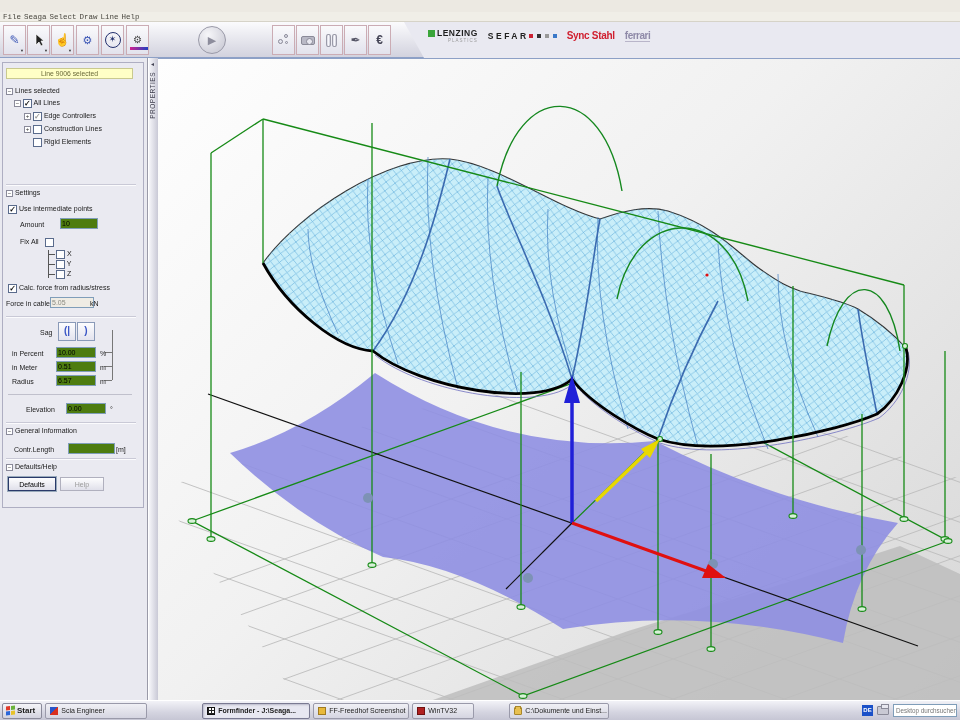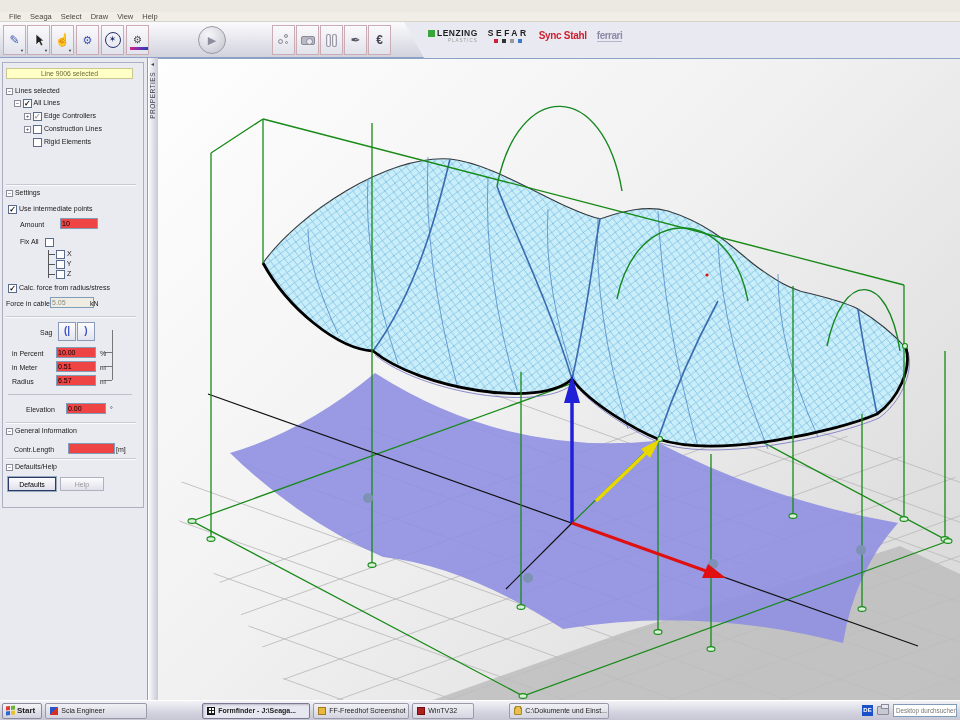--- a/index.html
+++ b/index.html
@@ -9,21 +9,21 @@
 
 #titlebar { position:absolute; left:0; top:0; width:960px; height:12px;
   background:linear-gradient(#c9c6ba,#a49f92 55%,#b3afa3); display:flex; align-items:center; padding-left:2px; }
 .ff-ico { width:8px; height:8px; border:1px solid #111; background:
   repeating-linear-gradient(0deg,#222 0 1px,transparent 1px 3px),
   repeating-linear-gradient(90deg,#222 0 1px,#f5f5f5 1px 3px); margin-right:3px; flex:none; }
 #titlebar .ttl { font-size:8px; font-weight:bold; color:#1c1a14; white-space:nowrap; overflow:hidden; }
 
 
 #menubar { position:absolute; left:0; top:12px; width:960px; height:10px; background:#f0eee7; border-bottom:1px solid #d6d3c8; display:flex; align-items:center; }
-#menubar span { font-size:7.5px; color:#4a4840; margin-left:9px; }
+#menubar span { font-size:7.5px; color:#4a4840; margin-left:3px;font-family:Liberation Mono, monospace; }
 
 
 #toolbar { position:absolute; left:0; top:22px; width:960px; height:36px; background:#e9e9f1; }
 #toolbar .bar { position:absolute; left:0; top:0; width:424px; height:36px;
   background:linear-gradient(#fbfbfd,#d2d2de); clip-path:polygon(0 0,404px 0,424px 36px,0 36px); border-bottom:1px solid #8da0c6; }
 .tbtn { position:absolute; top:3px; width:23px; height:30px; background:linear-gradient(#fafafc,#e2e2ec);
   border:1px solid #cbacb4; display:flex; align-items:center; justify-content:center; }
 .tbtn .dd { position:absolute; bottom:1px; right:1px; font-size:4px; color:#333; line-height:4px; }
 .glyph { font-size:12px; color:#3a55b5; line-height:12px; }
 .playbtn { position:absolute; left:198px; top:4px; width:28px; height:28px; border-radius:50%;
@@ -45,38 +45,38 @@
 .gear2:after { content:""; position:absolute; left:-3px; bottom:-5px; width:18px; height:3px; background:linear-gradient(90deg,#d02090,#2040c0); }
 .cursor-svg { display:block; }
 
 
 .logos { position:absolute; left:428px; top:6px; display:flex; align-items:center; gap:10px; }
 .logo-lenzing { display:flex; flex-direction:column; }
 .logo-lenzing .r1 { display:flex; align-items:center; gap:2px; }
 .logo-lenzing .sq { width:7px; height:7px; background:#3aa53a; }
 .logo-lenzing .nm { font-size:8.5px; font-weight:bold; letter-spacing:.5px; color:#1e1e1e; }
 .logo-lenzing .sub { font-size:4.5px; color:#9a9a9a; align-self:flex-end; letter-spacing:1px; }
-.logo-sefar { display:flex; flex-direction:column; align-items:center; }
+.logo-sefar { display:flex; flex-direction:row; align-items:center; }
 .logo-sefar .nm { font-size:8.5px; font-weight:bold; letter-spacing:2.5px; color:#202020; }
 .logo-sefar .dots { display:flex; gap:4px; margin-top:1px; }
 .logo-sefar .dots i { width:4px; height:4px; }
 .logo-carl { font-size:10px; font-weight:bold; color:#d02030; letter-spacing:-.3px; }
 .logo-ferr { font-size:10px; font-weight:bold; color:#8f8aa8; letter-spacing:-.5px; border-bottom:1px solid #b9b5c9; }
 
 
 #panel { position:absolute; left:0; top:58px; width:148px; height:642px; background:#e9e9f0; border-right:1px solid #9a9aa8; }
 #panel .box { position:absolute; left:2px; top:4px; width:142px; height:446px; border:1px solid #aeaec2; background:#eaeaf1; }
 .p { position:absolute; font-size:7px; color:#1a1a1a; white-space:nowrap; }
 .banner { position:absolute; left:6px; top:10px; width:127px; height:11px; background:#ffffc6; border:1px solid #c9c98f;
   font-size:6.8px; color:#6b6b3a; text-align:center; line-height:9px; }
 .exp { display:inline-block; width:7px; height:7px; border:1px solid #8a8a9a; background:#fff; font-size:6px; line-height:5px; text-align:center; color:#333; vertical-align:middle; }
 .exp.none { border-color:transparent; background:transparent; }
 .cb { display:inline-block; width:9px; height:9px; border:1px solid #5a6b8c; background:#fff; font-size:8px; line-height:8px; text-align:center; color:#111; vertical-align:middle; font-weight:bold; }
 .cb.gray { color:#999; }
-.fld { position:absolute; height:11px; border:1px solid #7f9db9; background:#ef4444; font-size:7px; font-family:"Liberation Sans",sans-serif; padding:0 1px; }
+.fld { position:absolute; height:11px; border:1px solid #7f9db9; background:#4d7c0f; font-size:7px; font-family:"Liberation Sans",sans-serif; padding:0 1px; }
 .fld:disabled { background:#efece4; color:#8a8a80; }
 .groove { position:absolute; left:6px; width:130px; height:2px; border-top:1px solid #c9c9d6; border-bottom:1px solid #fbfbfd; }
 .sagbtn { position:absolute; width:18px; height:19px; background:linear-gradient(#fdfdfe,#e3e3ee); border:1px solid #8a9ab8; font-size:10px; color:#3a55c5; font-weight:bold; line-height:16px; text-align:center; }
 .vline { position:absolute; width:1px; background:#555; }
 .hline { position:absolute; height:1px; background:#555; }
 .btn { position:absolute; height:14px; font-size:7px; background:linear-gradient(#fdfdfe,#e0e0ea); border:1px solid #7a8ab0; }
 .btn.primary { border:1px solid #2a3a6a; box-shadow:0 0 0 1px #9ab; }
 .btn.disabled { color:#9a9a9a; border-color:#b0b0be; }
 
 #proptab { position:absolute; left:148px; top:58px; width:10px; height:642px; background:linear-gradient(90deg,#f6f6fa,#c9c9d6); border-left:1px solid #fff; }
@@ -116,21 +116,21 @@
 <body>
 
 <div id="app">
 
 
   <div id="menubar">
     <span>File</span>
     <span>Seaga</span>
     <span>Select</span>
     <span>Draw</span>
-    <span>View</span>
+    <span>Line</span>
     <span>Help</span>
   </div>
 
   <div id="toolbar">
     <div class="bar"></div>
     <div class="tbtn" style="left:3px;">
       <span class="glyph">✎</span>
       <span class="dd">▼</span>
     </div>
     <div class="tbtn" style="left:27px;">

